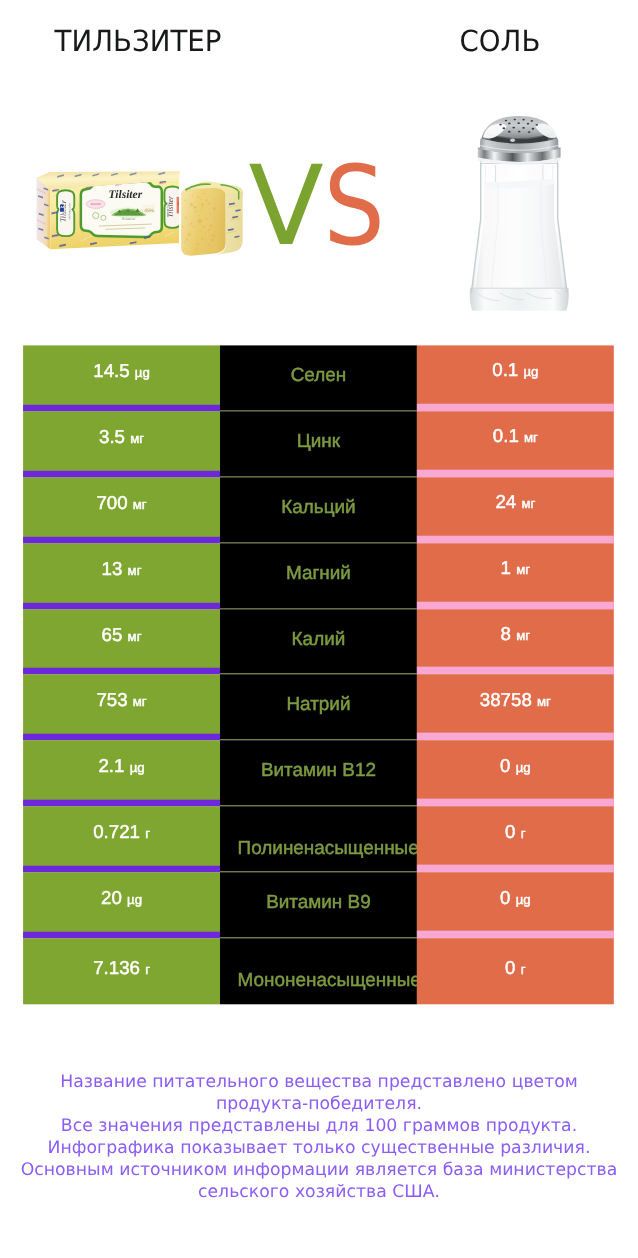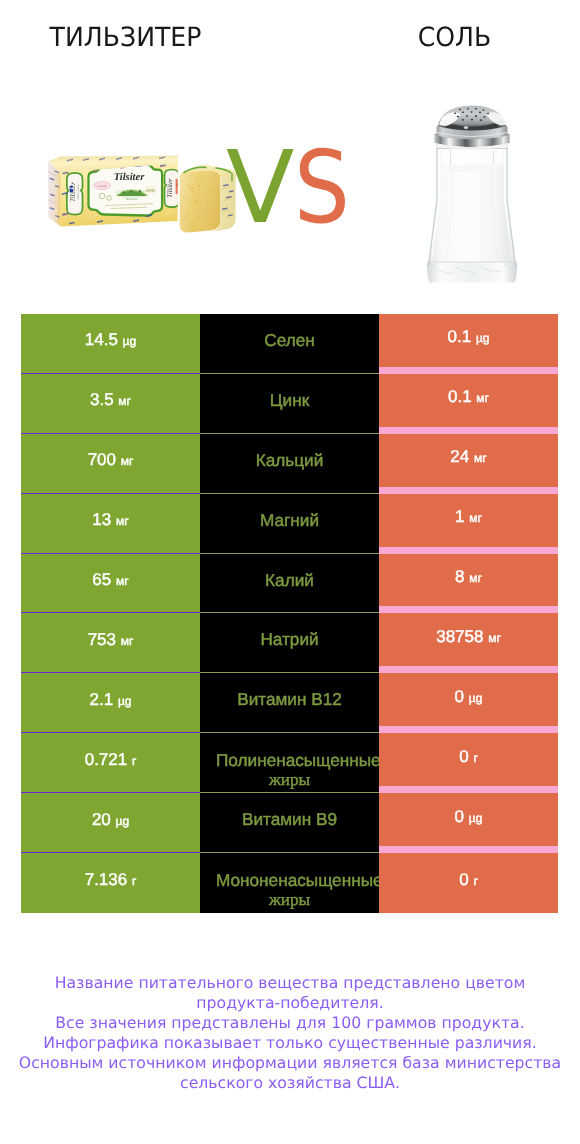--- a/index.html
+++ b/index.html
@@ -4,34 +4,34 @@
 <style>
   html,body{margin:0;padding:0;}
   body{width:580px;height:1144px;background:#fff;font-family:"Liberation Sans",sans-serif;-webkit-font-smoothing:antialiased;text-rendering:geometricPrecision;}
   .page{position:relative;width:580px;height:1144px;overflow:hidden;}
   .title{position:absolute;font-family:"DejaVu Sans",sans-serif;font-size:26.5px;color:#17191a;font-weight:400;white-space:nowrap;transform:scaleX(0.95);}
   .t-left{left:0;top:22px;width:251px;text-align:center;transform-origin:50% 0;}
   .t-right{left:325px;top:22px;width:259px;text-align:center;transform-origin:50% 0;}
   .vs{position:absolute;left:226px;top:151px;font-family:"DejaVu Sans",sans-serif;font-size:100px;line-height:73px;font-weight:400;white-space:nowrap;}
   .vs .v{color:#7BA32F;display:inline-block;vertical-align:top;}
   .vs .s{color:#E06C49;display:inline-block;vertical-align:top;transform:scaleX(0.88);transform-origin:left top;margin-left:0px;}
-  .cheese{position:absolute;left:47px;top:155px;width:200px;height:82px;}
+  .cheese{position:absolute;left:32px;top:155px;width:200px;height:82px;}
   .salt{position:absolute;left:426px;top:104px;width:92px;height:184px;}
   .table{position:absolute;left:21px;top:314px;width:537px;}
   .row{display:flex;height:59.9px;}
   .cell{width:179px;display:flex;align-items:center;justify-content:center;text-align:center;overflow:hidden;box-sizing:border-box;}
-  .left{background:#7FA630;color:#fff;border-bottom:1px solid #6d28d9;}
+  .left{background:#7FA630;color:#fff;border-bottom:6px solid #6d28d9;}
   .mid{background:#000000;color:#7d9a40;border-bottom:1px solid #8d9c5b;}
   .right{background:#E06C49;color:#fff;border-bottom:7px solid #f9a8d4;}
   .row:last-child .cell{border-bottom:none;}
   .val{font-size:17px;font-weight:400;-webkit-text-stroke:0.45px currentColor;white-space:nowrap;position:relative;top:-3px;}
   .val .u{font-size:12px;}
   .name{font-size:17.2px;font-weight:400;-webkit-text-stroke:0.45px currentColor;line-height:21px;white-space:nowrap;position:relative;top:-3px;}
   .cell.mid.two{justify-content:flex-start;}
-  .name.two{display:flex;flex-direction:column;width:179px;line-height:20px;position:relative;top:7px;}
+  .name.two{display:flex;flex-direction:row;width:179px;line-height:20px;position:relative;top:7px;}
   .name.two .l1{align-self:flex-start;margin-left:16px;}
   .name.two .l2{align-self:center;font-family:Liberation Serif, serif;}
   .footer{position:absolute;left:0;top:973px;width:580px;text-align:center;font-family:"DejaVu Sans",sans-serif;font-size:15.7px;color:#8b5cf6;line-height:20px;}
 </style>
 </head>
 <body>
 
 <div class="page">
   <div class="title t-left">ТИЛЬЗИТЕР</div>
   <div class="title t-right">СОЛЬ</div>

